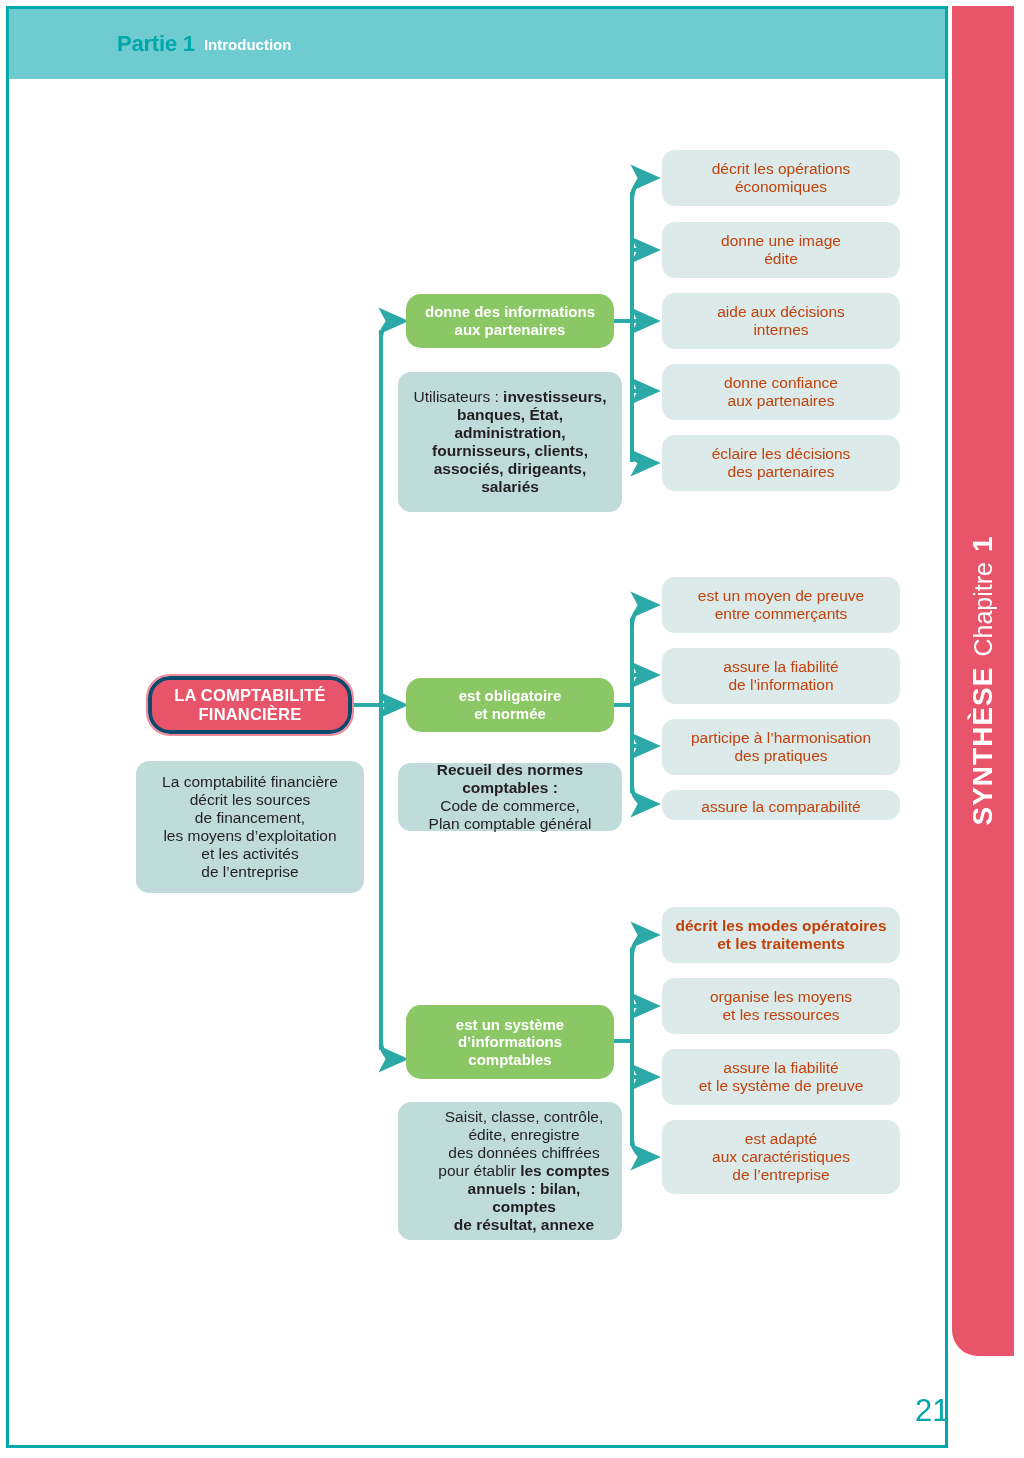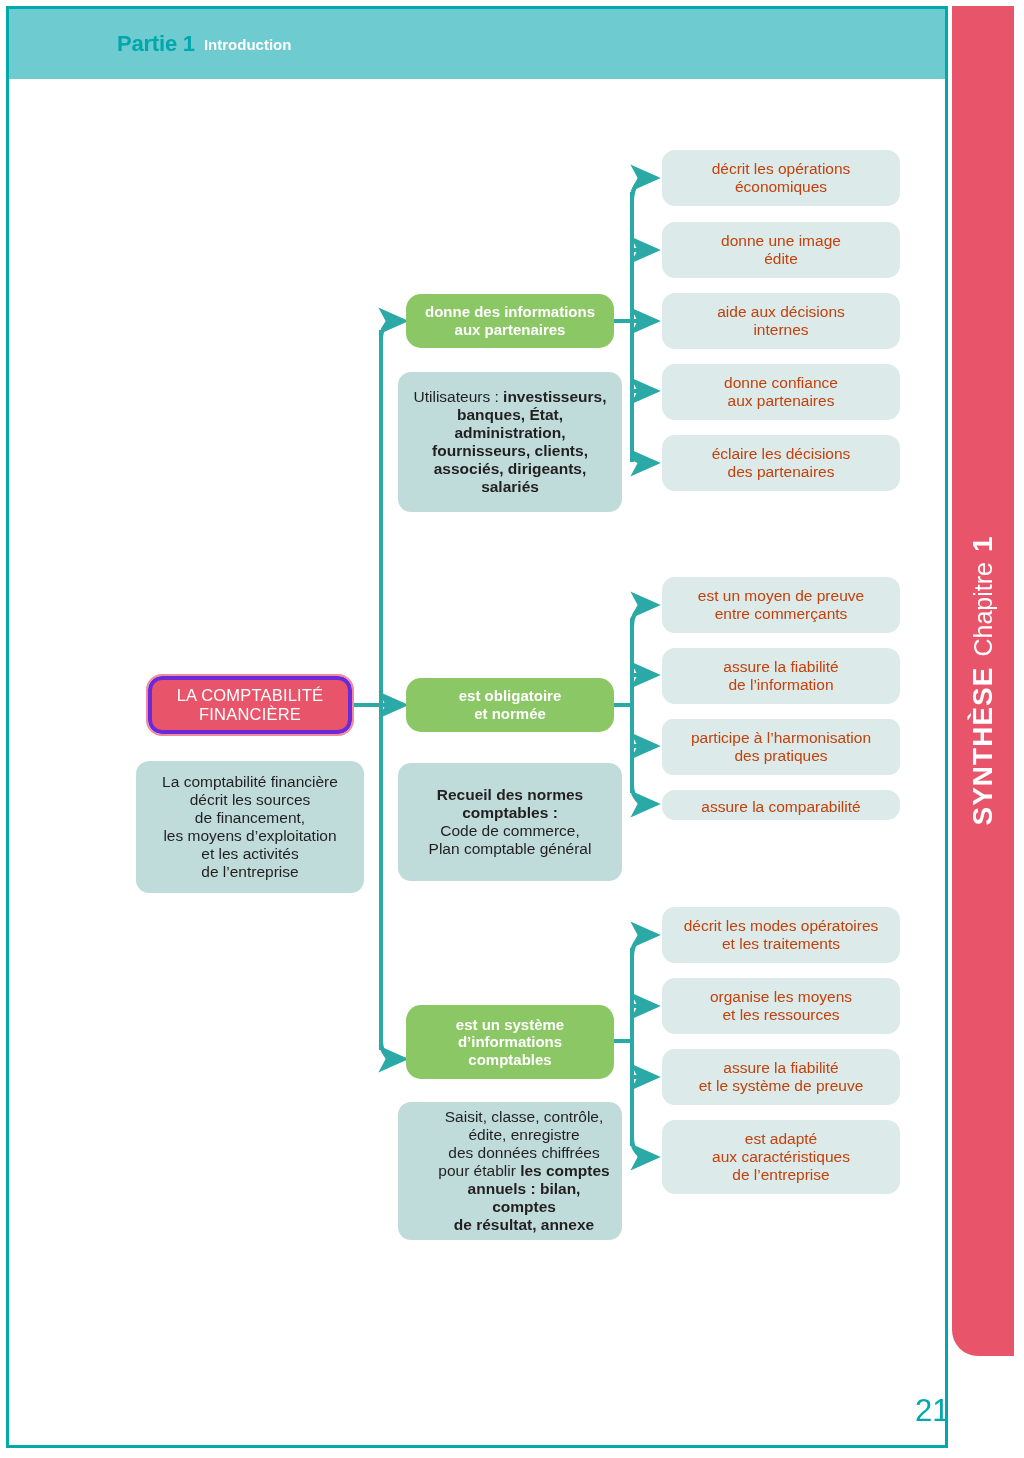--- a/index.html
+++ b/index.html
@@ -108,27 +108,27 @@
     position: absolute;
     display: flex;
     align-items: center;
     justify-content: center;
     text-align: center;
     border-radius: 13px;
     line-height: 1.17;
   }
   .node-root {
     background: #e8556a;
-    border: 4px solid #6d28d9;
+    border: 4px solid #0c4a6e;
     outline: 2px solid #ef8b9c;
     color: #ffffff;
-    font-weight: normal;
+    font-weight: bold;
     font-size: 16.5px;
     letter-spacing: 0.2px;
-    border-radius: 14px;
+    border-radius: 22px;
   }
   .node-branch {
     background: #8cc765;
     color: #ffffff;
     font-weight: bold;
     font-size: 15px;
     border-radius: 15px;
   }
   .node-note {
     background: #bfdcdb;
@@ -284,42 +284,42 @@
     </span>
   </div>
 
   <div class="node node-branch" style="left:406px; top:678px; width:208px; height:54px;">
     <span>
       <span>est obligatoire</span><br>
       <span>et normée</span>
     </span>
   </div>
 
-  <div class="node node-note" style="left:398px; top:763px; width:224px; height:118px;">
+  <div class="node node-note" style="left:398px; top:763px; width:224px; height:68px;">
     <span>
       <span class="b">Recueil des normes</span><br>
       <span class="b">comptables :</span><br>
       <span>Code de commerce,</span><br>
       <span>Plan comptable général</span>
     </span>
   </div>
 
   <div class="node node-leaf" style="left:662px; top:577px; width:238px; height:56px;">
     <span>
       <span>est un moyen de preuve</span><br>
       <span>entre commerçants</span>
     </span>
   </div>
   <div class="node node-leaf" style="left:662px; top:648px; width:238px; height:56px;">
     <span>
       <span>assure la fiabilité</span><br>
       <span>de l’information</span>
     </span>
   </div>
-  <div class="node node-leaf" style="left:662px; top:719px; width:238px; height:56px;border-radius:11px;">
+  <div class="node node-leaf" style="left:662px; top:719px; width:238px; height:56px;">
     <span>
       <span>participe à l’harmonisation</span><br>
       <span>des pratiques</span>
     </span>
   </div>
   <div class="node node-leaf" style="left:662px; top:790px; width:238px; height:30px;align-items:flex-end;">
     <span>assure la comparabilité</span>
   </div>
 
   <div class="node node-branch" style="left:406px; top:1005px; width:208px; height:74px;">
@@ -334,21 +334,21 @@
     <span>
       <span>Saisit, classe, contrôle,</span><br>
       <span>édite, enregistre</span><br>
       <span>des données chiffrées</span><br>
       <span>pour établir </span><span class="b">les comptes</span><br>
       <span class="b">annuels : bilan, comptes</span><br>
       <span class="b">de résultat, annexe</span>
     </span>
   </div>
 
-  <div class="node node-leaf" style="left:662px; top:907px; width:238px; height:56px;">
+  <div class="node node-leaf" style="left:662px; top:907px; width:238px; height:56px;font-weight:bold;">
     <span>
       <span>décrit les modes opératoires</span><br>
       <span>et les traitements</span>
     </span>
   </div>
   <div class="node node-leaf" style="left:662px; top:978px; width:238px; height:56px;">
     <span>
       <span>organise les moyens</span><br>
       <span>et les ressources</span>
     </span>

